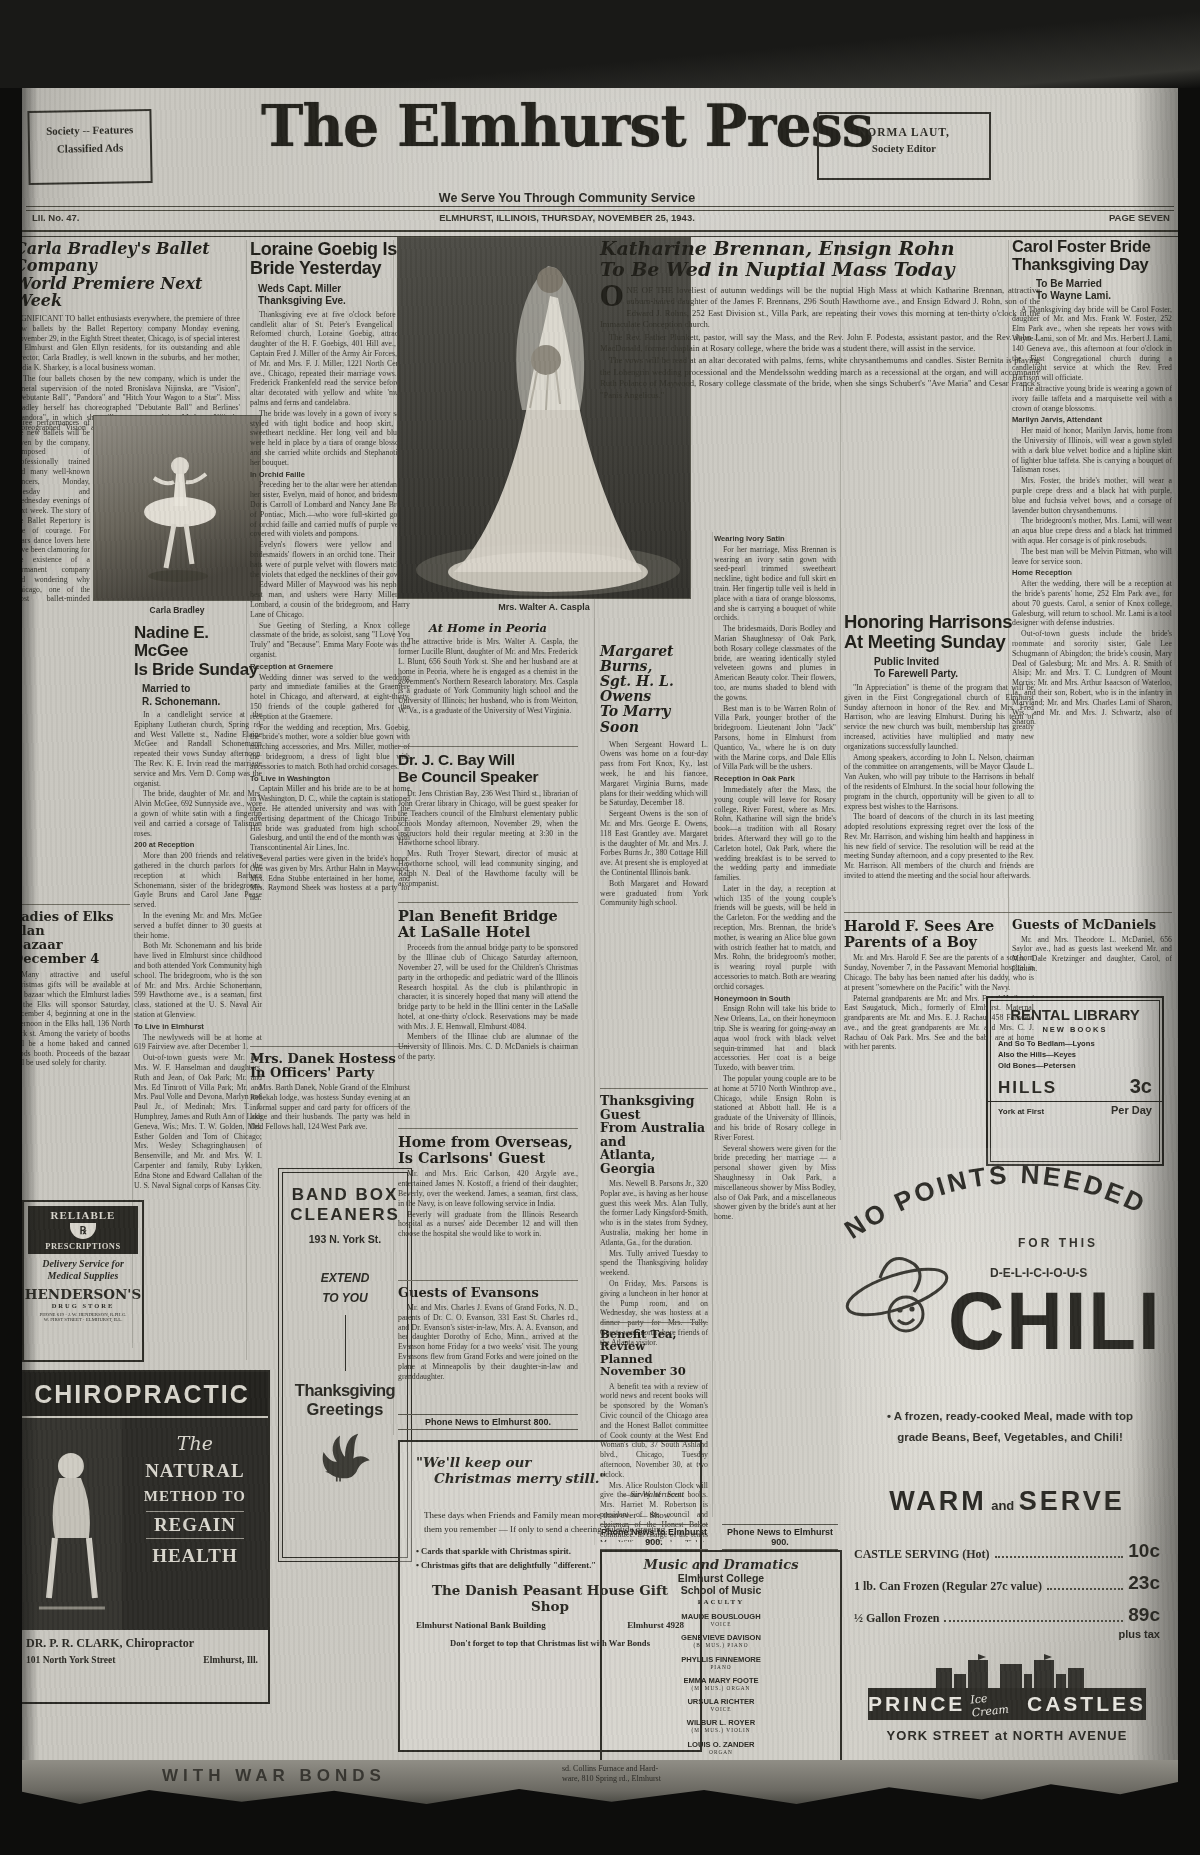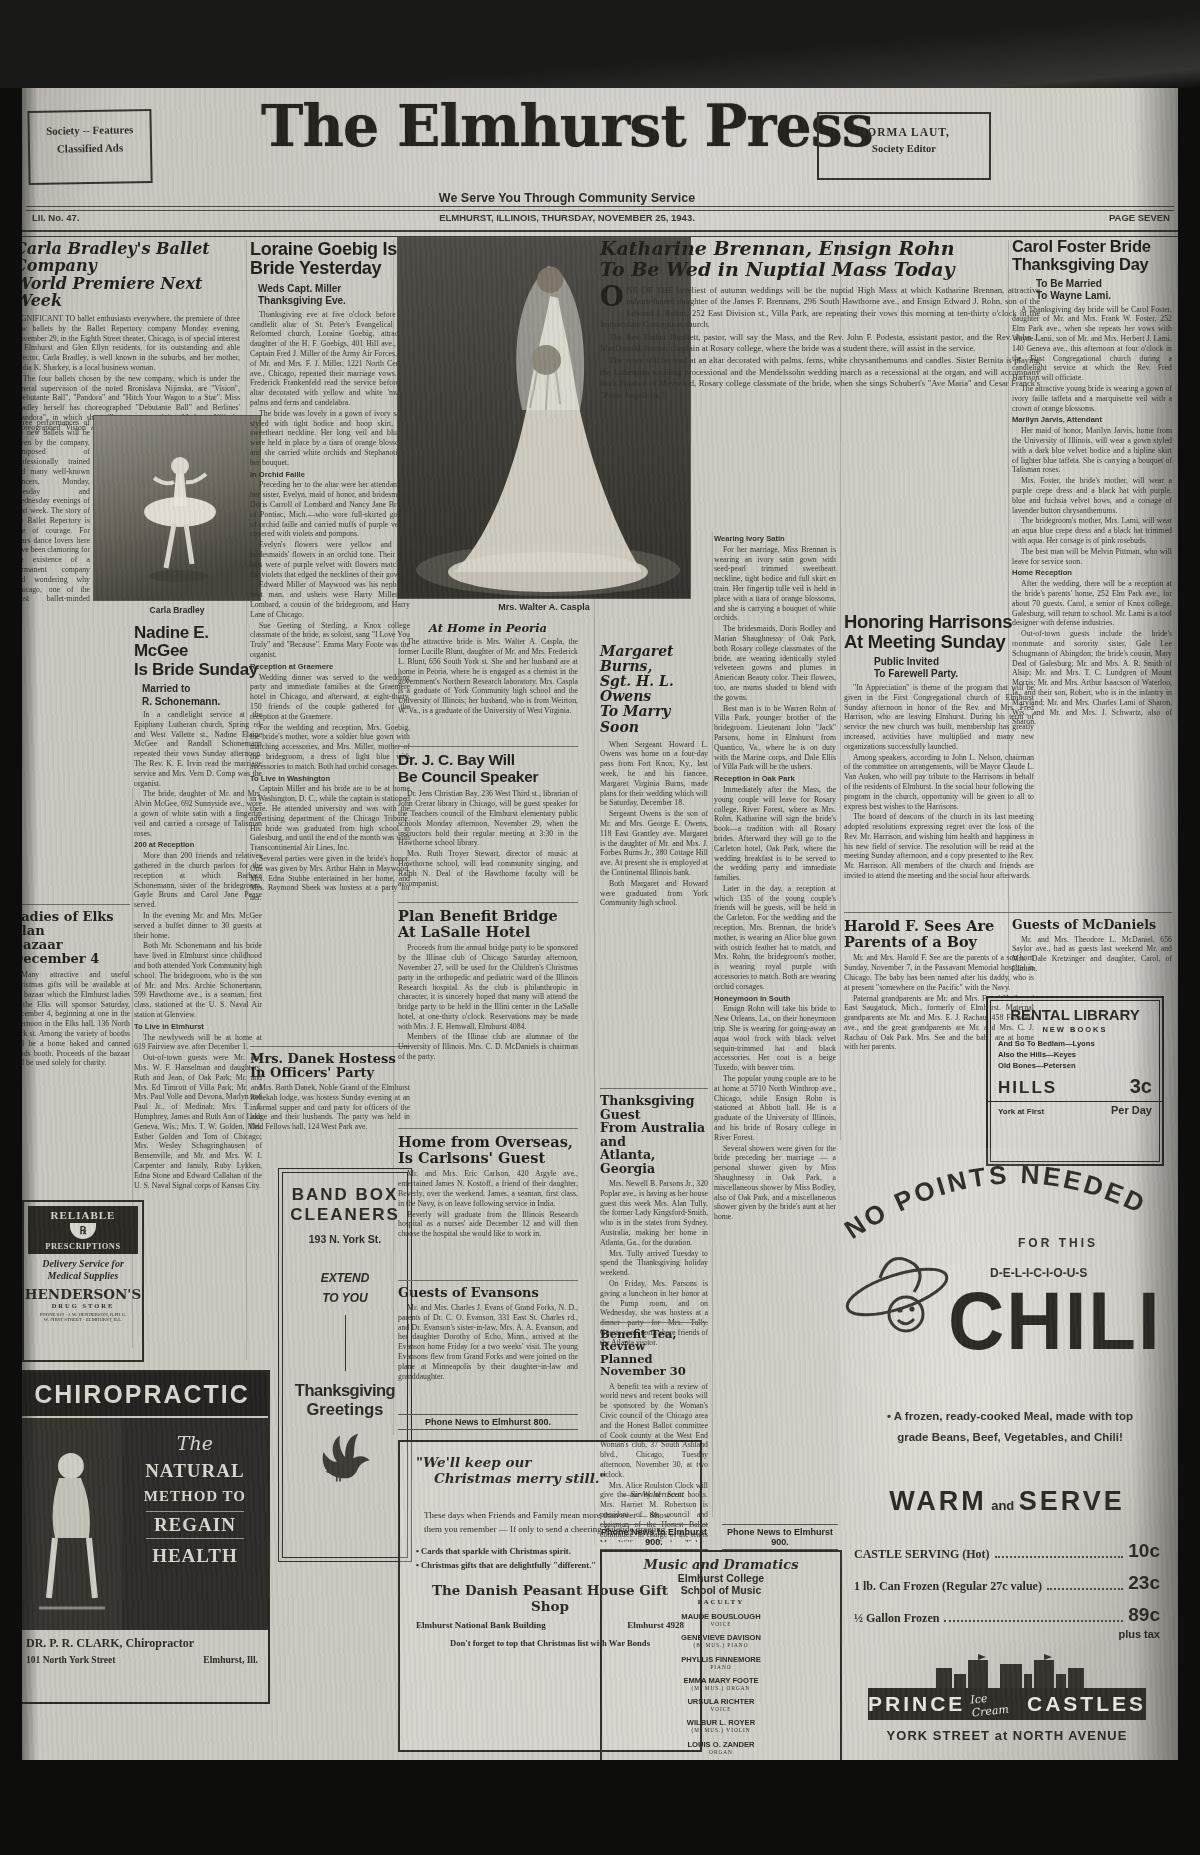--- a/index.html
+++ b/index.html
@@ -560,13 +560,18 @@
       <div style="position:absolute;left:28px;top:540px;width:278px;height:32px;background:#2e2d28;display:flex;align-items:center;justify-content:center;gap:6px;">
         <span style="color:#e8e6df;font-weight:bold;font-size:21px;letter-spacing:3px;">PRINCE</span>
         <span class="ital" style="color:#e8e6df;font-family:'DejaVu Serif',serif;font-size:11px;transform:rotate(-6deg);">Ice Cream</span>
         <span style="color:#e8e6df;font-weight:bold;font-size:21px;letter-spacing:3px;">CASTLES</span>
       </div>
       <div style="position:absolute;left:0;top:580px;width:334px;text-align:center;font-weight:bold;font-size:13px;letter-spacing:1px;color:#2b2a25;">YORK STREET at NORTH AVENUE</div>
     </div>
 
   </div>
 
+  <div class="bstrip">
+    <span style="position:absolute;left:140px;top:6px;font-family:'Liberation Sans',sans-serif;font-weight:bold;font-size:17px;letter-spacing:5px;color:#2c2b26;opacity:.85;">WITH WAR BONDS</span>
+    <span style="position:absolute;left:540px;top:4px;font-size:8px;color:#2c2b26;">sd. Collins Furnace and Hard-</span>
+    <span style="position:absolute;left:540px;top:14px;font-size:8px;color:#2c2b26;">ware, 810 Spring rd., Elmhurst</span>
+  </div>
 </div>
 
 </body></html>

